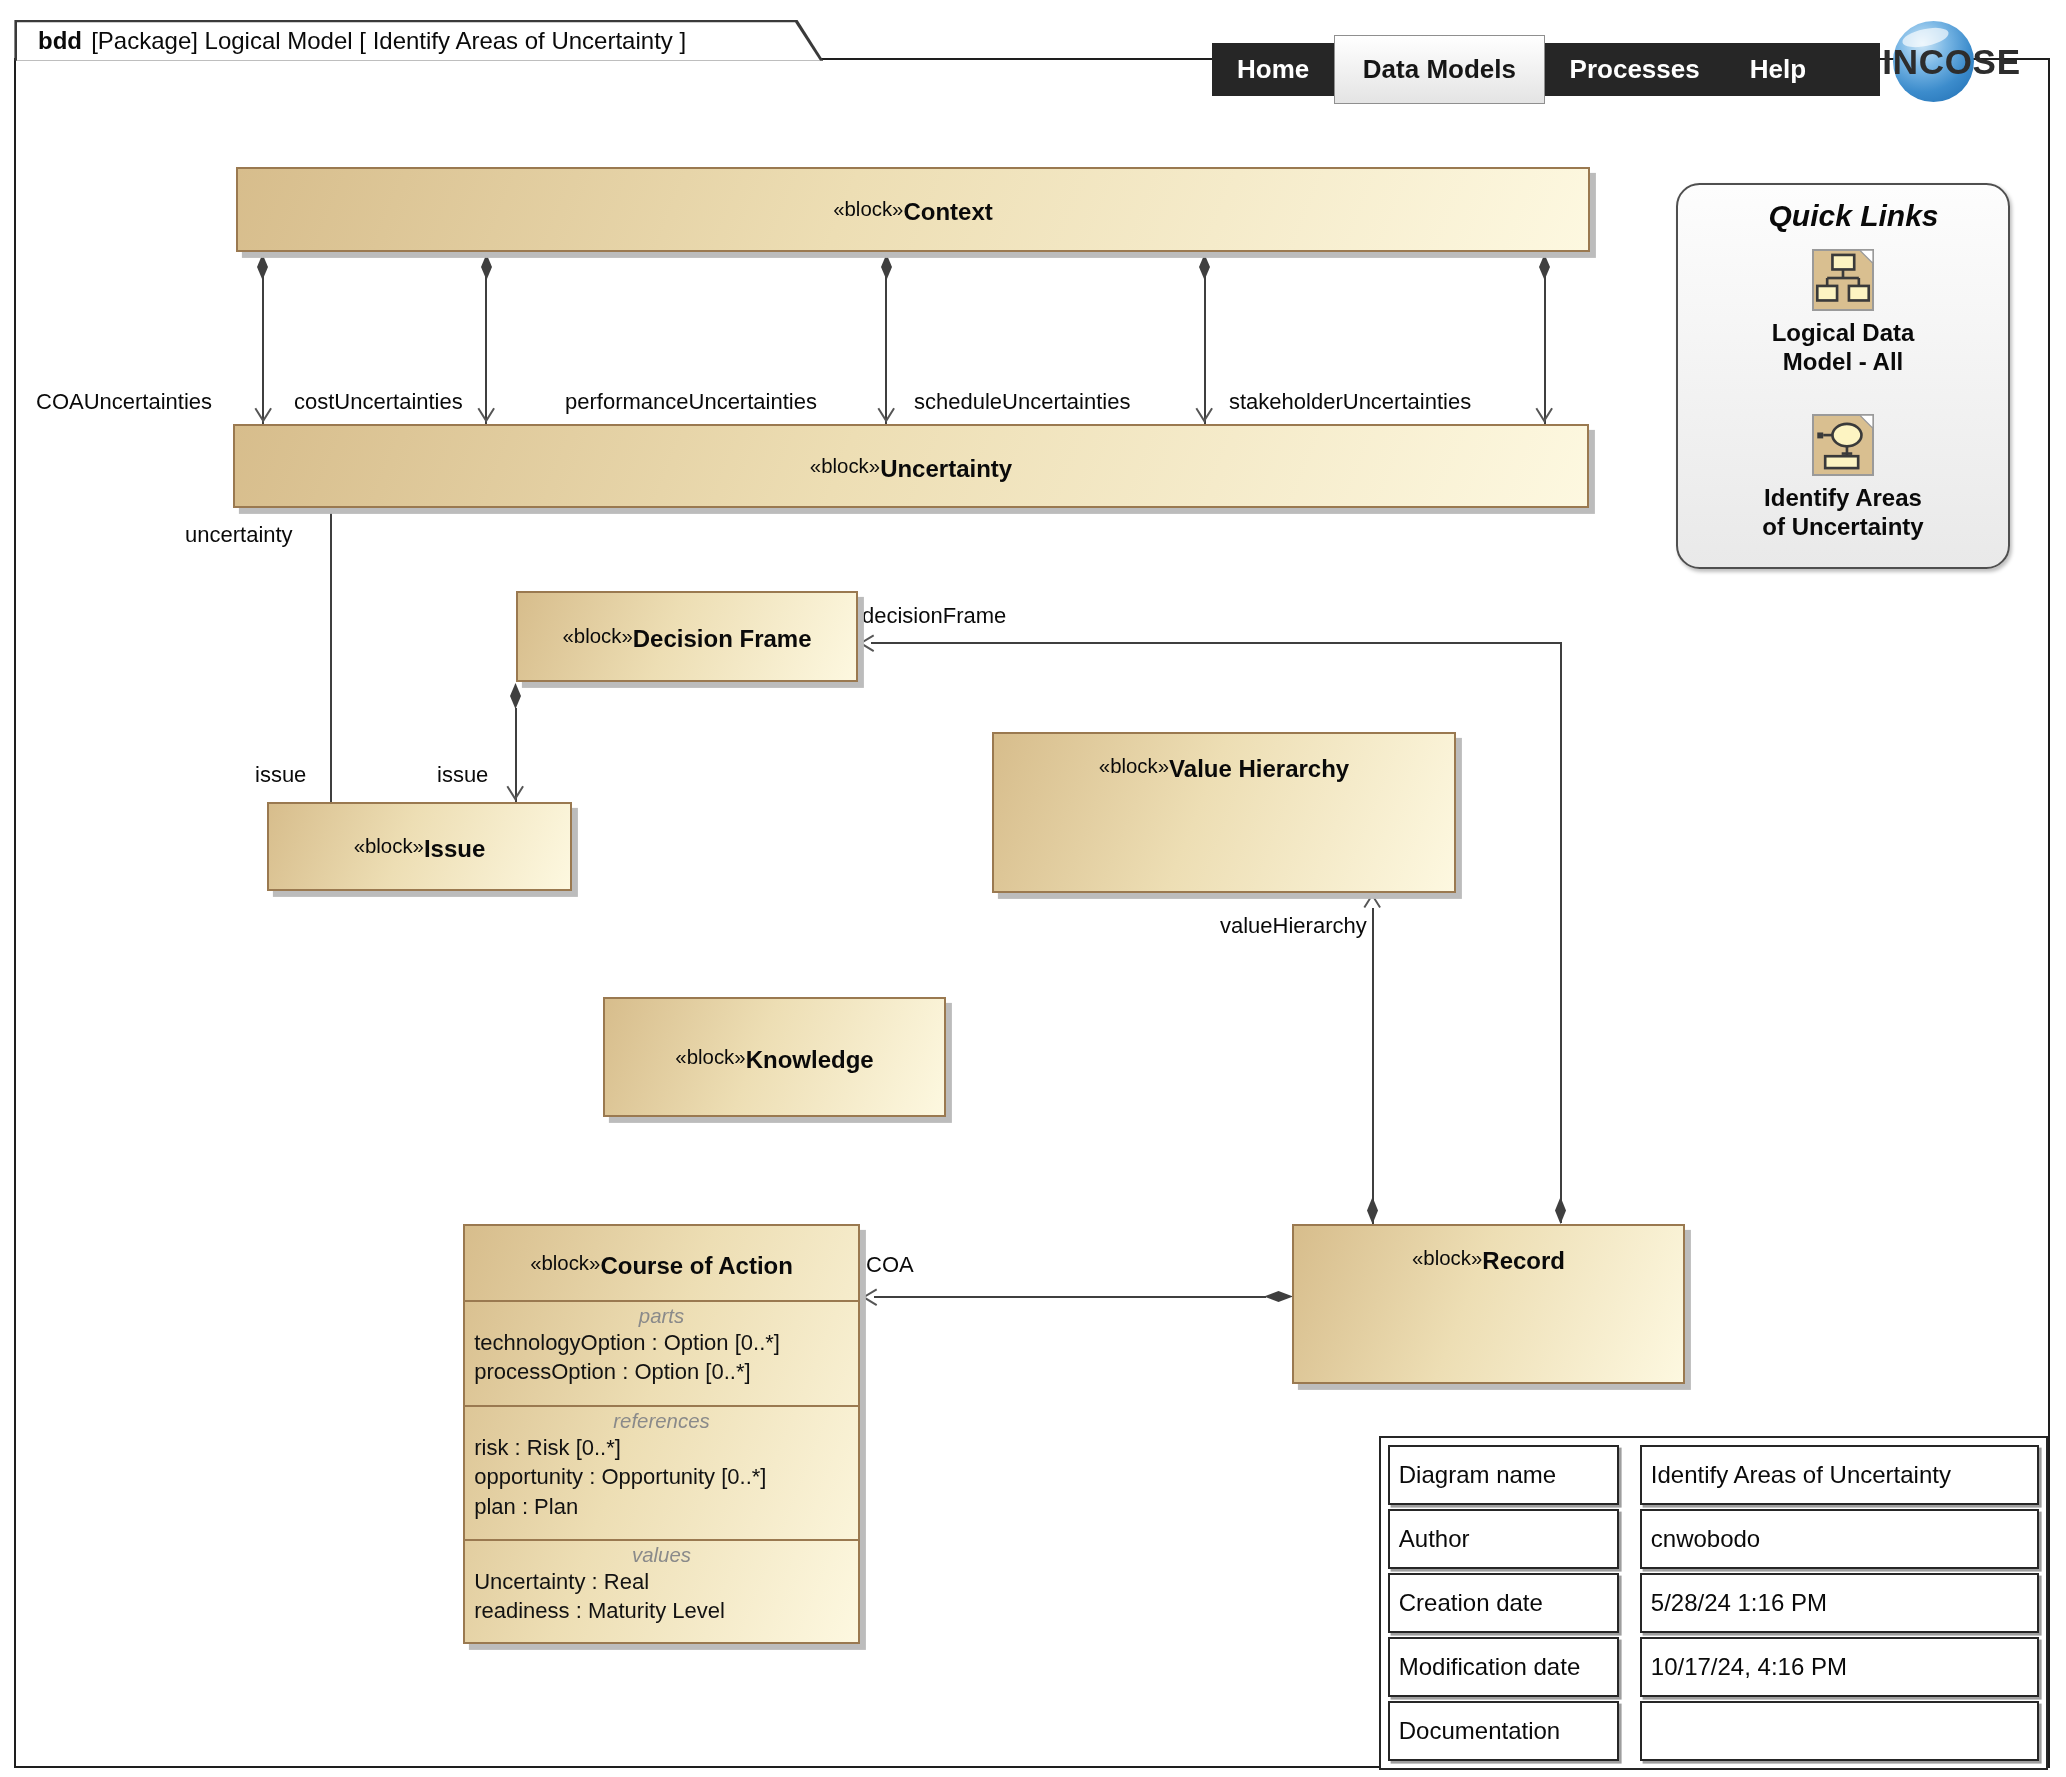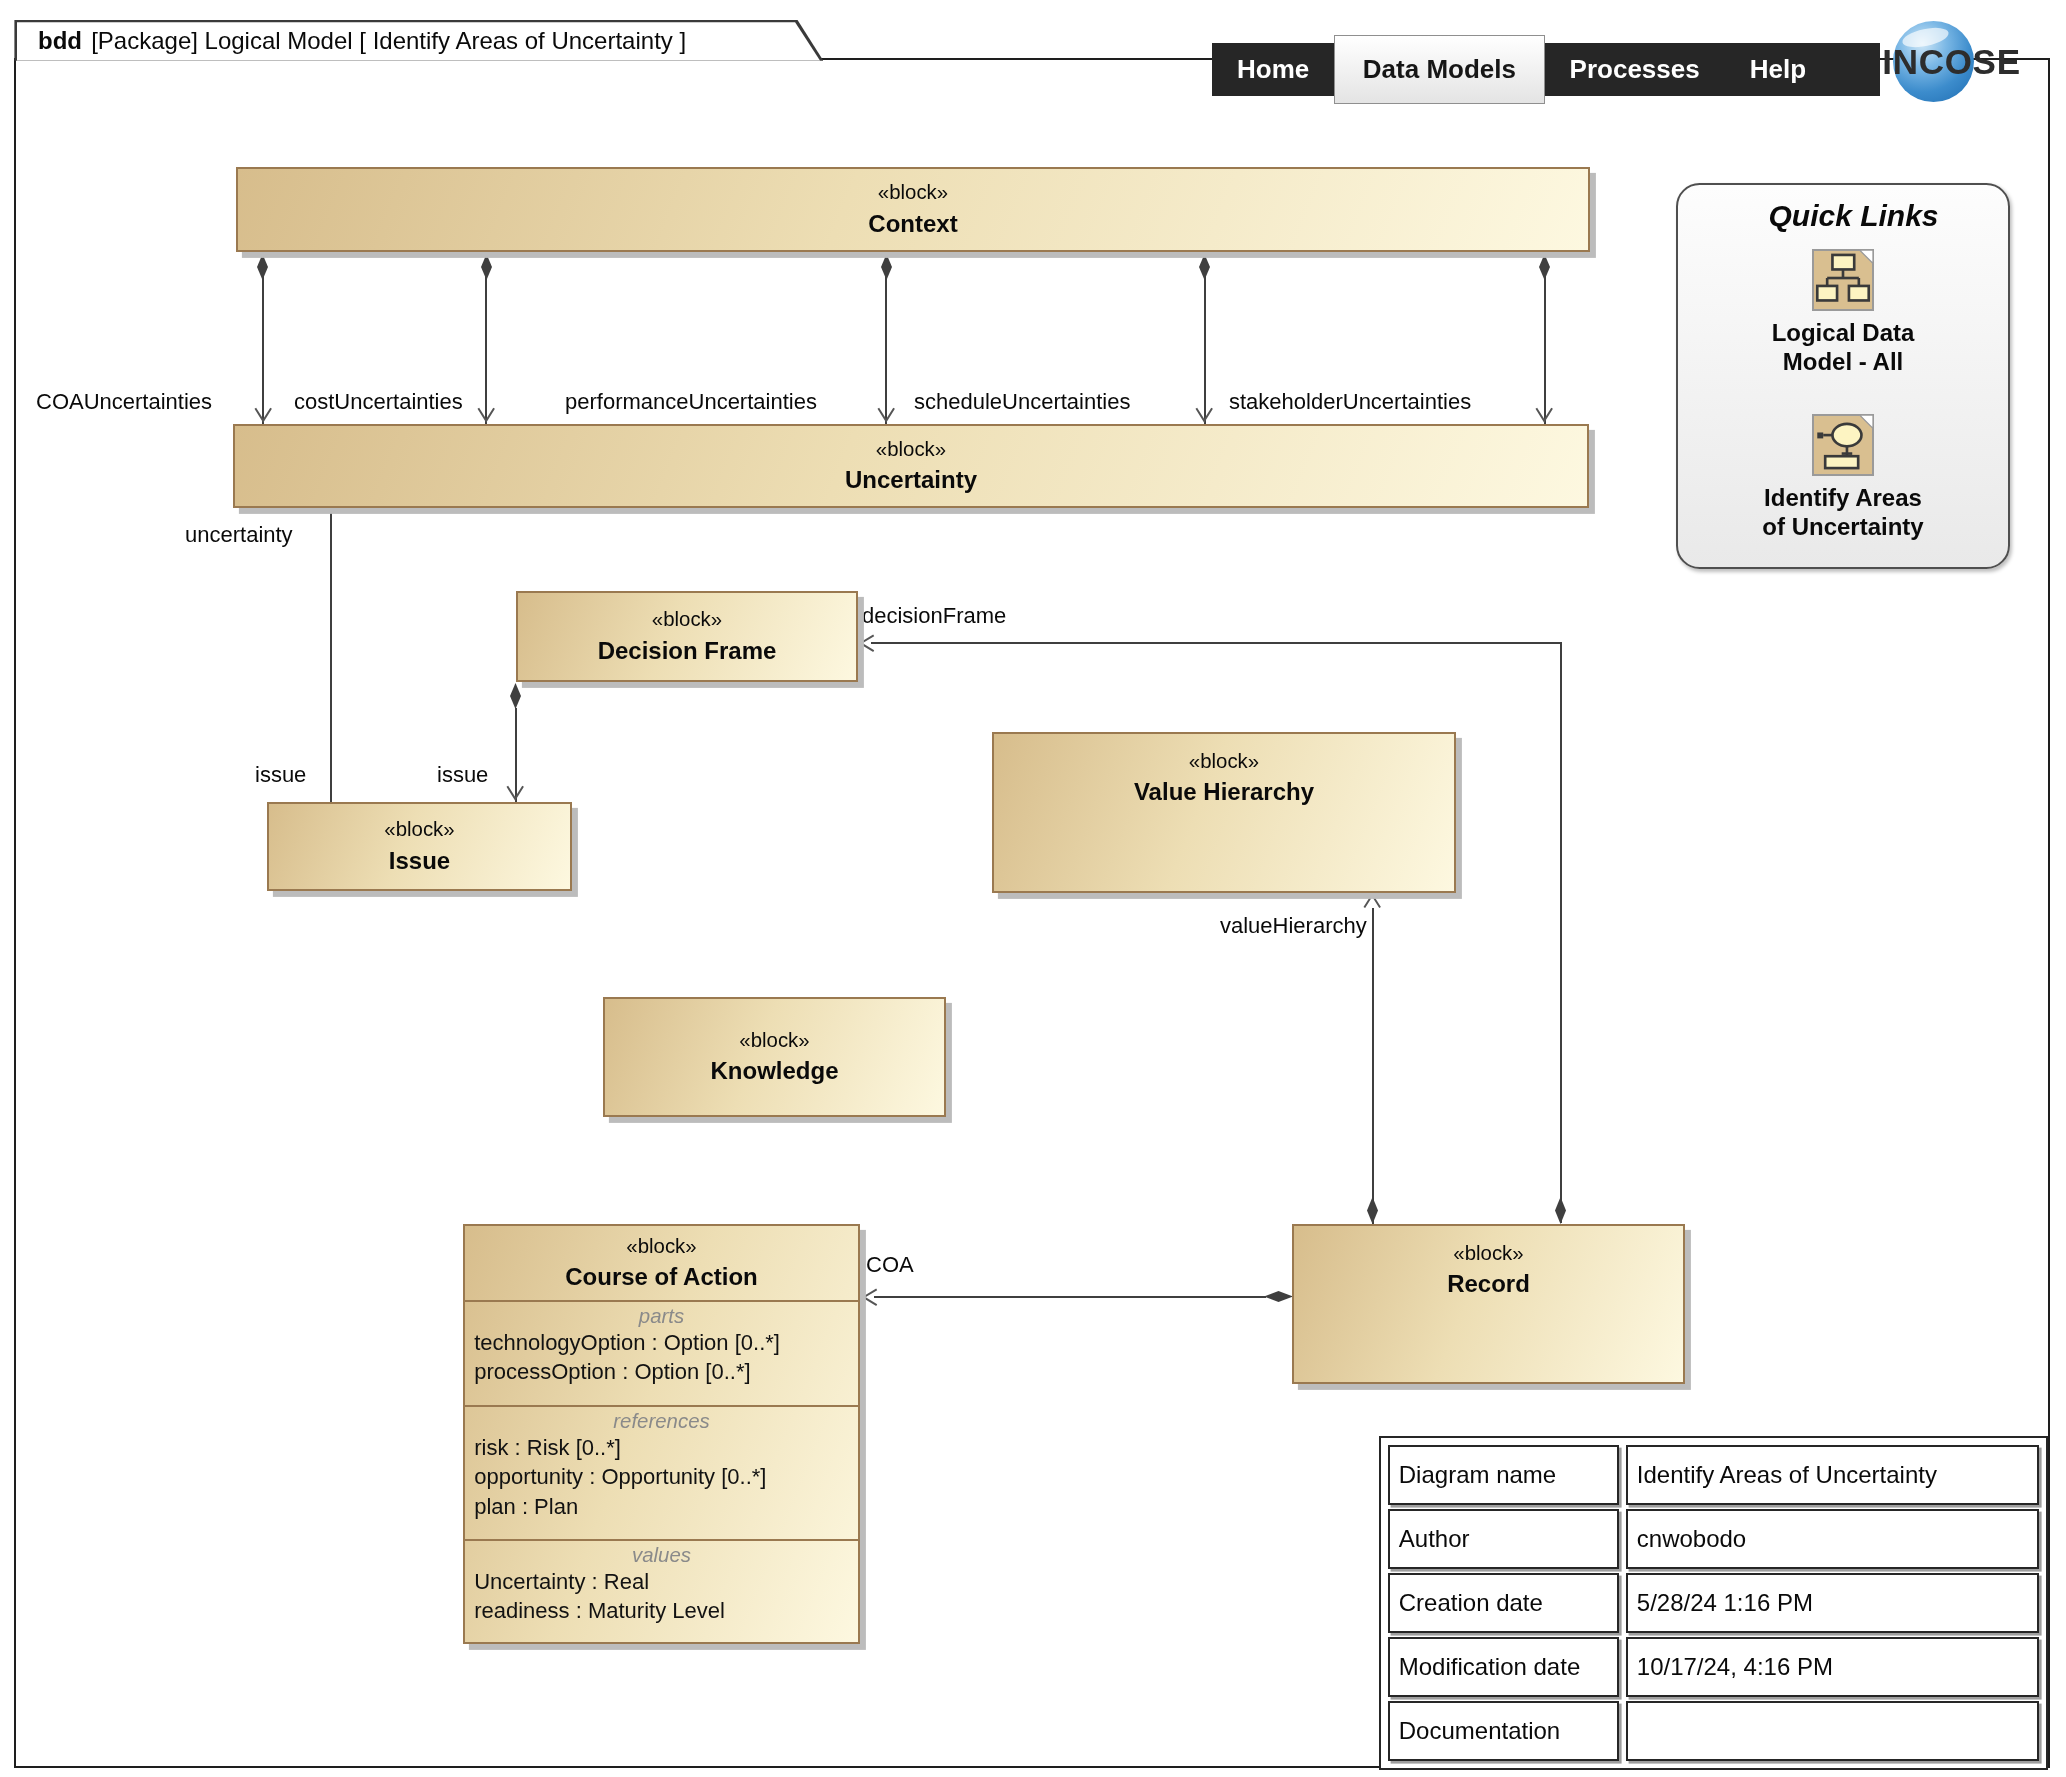--- a/index.html
+++ b/index.html
@@ -35,21 +35,21 @@
        border-radius:23.6px;background:linear-gradient(#fdfdfd,#e9e9e9);box-shadow:2px 2.6px 3.9px rgba(0,0,0,.25);}
   .ql-title{text-align:center;margin-top:14.4px;font-size:30px;font-weight:bold;font-style:italic;margin-left:21px;}
   .ql-link{position:absolute;left:0;width:100%;text-align:center;cursor:pointer;}
   .ql-icon{display:block;margin:0 auto 6.6px auto;width:62px;height:62px;}
   .ql-label{font-size:24px;font-weight:bold;line-height:29.6px;}
 
   
   .block{position:absolute;box-sizing:border-box;border:2px solid #9a7950;
        background:linear-gradient(112deg,#d7bd8c 0%,#eddeb4 45%,#fdf8e0 100%);
        box-shadow:5.9px 5.9px 0 0 #bcbcbc;display:flex;flex-direction:column;align-items:center;cursor:pointer;}
-  .block .hdr{display:flex;flex-direction:column;align-items:center;justify-content:center;width:100%;}
+  .block .hdr{display:flex;flex-direction:row;align-items:center;justify-content:center;width:100%;}
   .block.center .hdr{flex:1;}
   .block.top .hdr{padding-top:15.8px;}
   .stereo{font-size:20.4px;}
   .bname{font-size:24px;font-weight:bold;margin-top:5.3px;}
 
   
   .compartment{width:100%;box-sizing:border-box;border-top:2px solid #9a7950;padding:2.6px 0 3.9px 0;}
   .comp-label{text-align:center;font-size:20.4px;font-style:italic;color:#8a8a8a;}
   .comp-item{font-size:22px;line-height:29.6px;padding-left:9.2px;color:#121212;white-space:nowrap;}
 
@@ -59,21 +59,21 @@
   .diamond-v{position:absolute;width:11px;height:26px;background:#3f3f3f;
        clip-path:polygon(50% 0,100% 50%,50% 100%,0 50%);}
   .diamond-h{position:absolute;width:29px;height:11px;background:#3f3f3f;
        clip-path:polygon(0 50%,50% 0,100% 50%,50% 100%);}
   .conn-label{position:absolute;font-size:22px;white-space:nowrap;}
   svg.arrow{position:absolute;}
 
   
   .itable{position:absolute;left:1379px;top:1436px;width:669px;height:334px;box-sizing:border-box;
        border:2.6px solid #262626;background:#fff;padding:7.2px 6.6px;display:flex;flex-direction:column;gap:3.9px;}
-  .irow{display:flex;gap:7px;flex:1;}
+  .irow{display:flex;gap:21px;flex:1;}
   .icell{border:2px solid #262626;background:#fff;box-shadow:2.6px 2.6px 0 #9e9e9e;display:flex;align-items:center;
        padding-left:9.2px;font-size:24px;box-sizing:border-box;}
   .icell.lab{width:231px;}
   .icell.val{flex:1;}
 </style>
 </head>
 <body>
 
 <div class="frame"></div>
 

